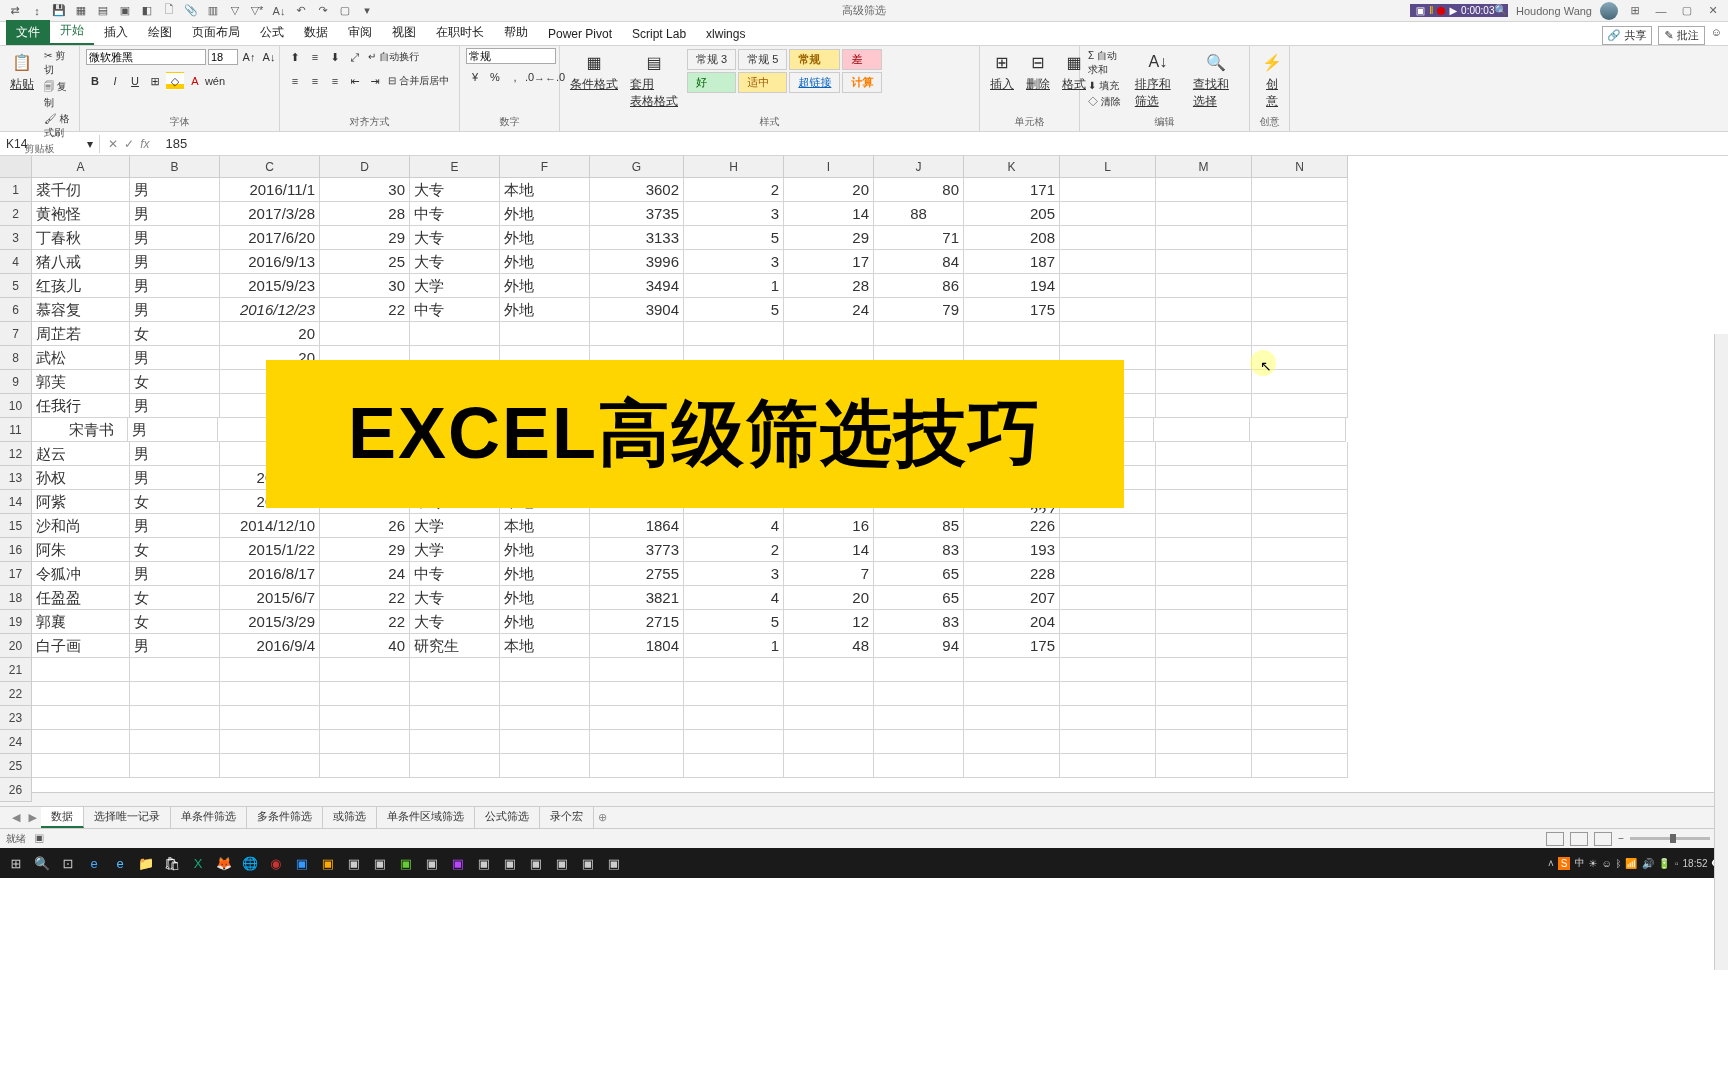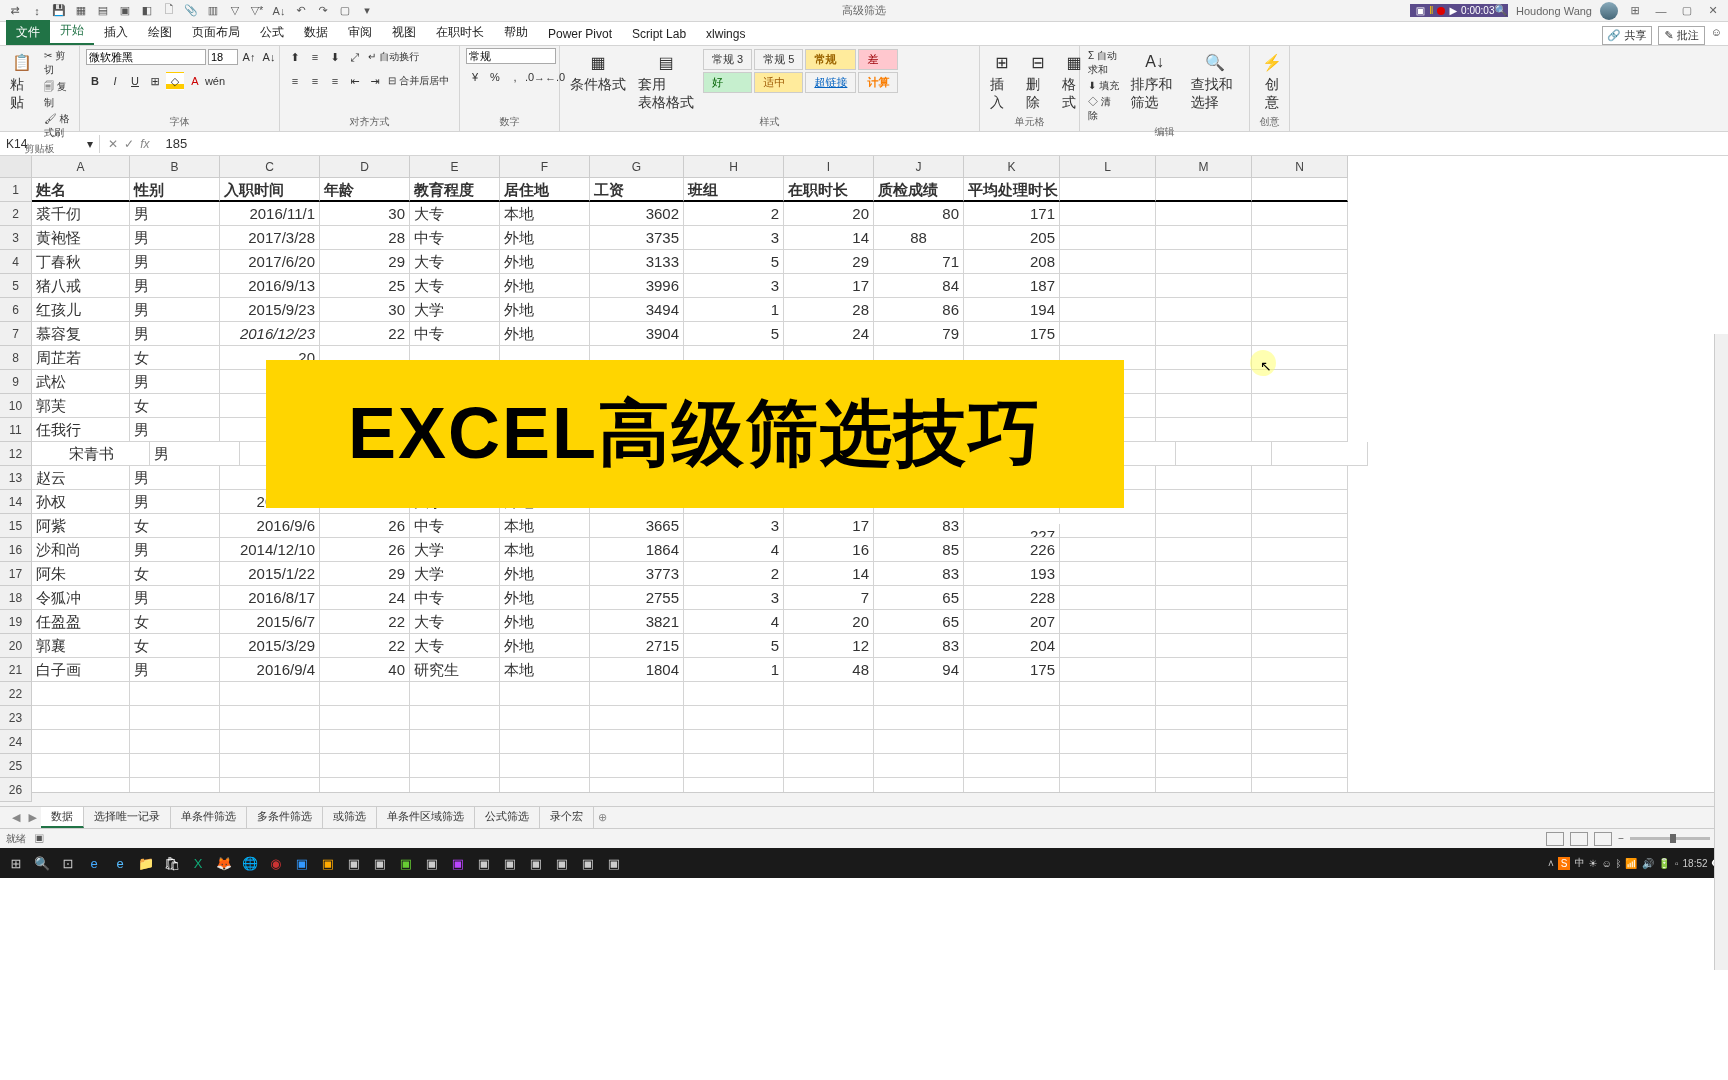--- a/index.html
+++ b/index.html
@@ -17,21 +17,21 @@
 .tab.file { background:#217346; color:#fff; }
 .tab.active { border-bottom:2px solid #217346; color:#217346; }
 .tab-right { position:absolute; right:6px; display:flex; gap:6px; font-size:11px; }
 .share-btn { border:1px solid #aaa; padding:1px 5px; }
 .ribbon { height:86px; background:#f3f3f3; border-bottom:1px solid #d4d4d4; display:flex; }
 .rib-group { border-right:1px solid #d4d4d4; padding:2px 6px; display:flex; flex-direction:column; justify-content:space-between; }
 .rib-body { flex:1; display:flex; align-items:flex-start; gap:4px; }
 .rib-label { font-size:10px; color:#666; text-align:center; padding-top:1px; }
 .big-btn { display:flex; flex-direction:column; align-items:center; gap:2px; padding:2px 4px; cursor:pointer; }
 .big-btn .ico { width:24px; height:24px; display:flex; align-items:center; justify-content:center; font-size:16px; }
-.big-btn .txt { font-size:14px; }
+.big-btn .txt { font-size:12px;text-decoration:underline; }
 .mini-item { font-size:10px; padding:1px 2px; cursor:pointer; color:#333; }
 .font-sel { border:1px solid #aaa; background:#fff; font-size:11px; padding:1px 2px; }
 .font-row { display:flex; gap:2px; align-items:center; margin-bottom:2px; }
 .fmt-btn { width:18px; height:18px; border:1px solid transparent; display:flex; align-items:center; justify-content:center; font-size:11px; cursor:pointer; }
 .style-cell { border:1px solid #ccc; padding:2px 8px; font-size:11px; margin:1px; cursor:pointer; }
 .namebox-row { height:24px; border-bottom:1px solid #d4d4d4; display:flex; align-items:center; background:#fff; }
 .namebox { width:100px; border-right:1px solid #d4d4d4; padding:2px 6px; font-size:12px; display:flex; align-items:center; justify-content:space-between; }
 .fx-icons { display:flex; gap:6px; padding:0 8px; color:#888; }
 .formula-bar { flex:1; padding:2px 8px; font-size:13px; }
 .grid-wrap { display:flex; height:636px; }
@@ -329,36 +329,20 @@
         <div class="col-h" style="width: 94px;">G</div>
         <div class="col-h" style="width: 100px;">H</div>
         <div class="col-h" style="width: 90px;">I</div>
         <div class="col-h" style="width: 90px;">J</div>
         <div class="col-h" style="width: 96px;">K</div>
         <div class="col-h" style="width: 96px;">L</div>
         <div class="col-h" style="width: 96px;">M</div>
         <div class="col-h" style="width: 96px;">N</div>
       </div>
     <div class="data-rows" id="data-rows">
-        <div class="drow hdr-row">
-          <div class="cell" style="width: 98px;">姓名</div>
-          <div class="cell" style="width: 90px;">性别</div>
-          <div class="cell" style="width: 100px;">入职时间</div>
-          <div class="cell" style="width: 90px;">年龄</div>
-          <div class="cell" style="width: 90px;">教育程度</div>
-          <div class="cell" style="width: 90px;">居住地</div>
-          <div class="cell" style="width: 94px;">工资</div>
-          <div class="cell" style="width: 100px;">班组</div>
-          <div class="cell" style="width: 90px;">在职时长</div>
-          <div class="cell" style="width: 90px;">质检成绩</div>
-          <div class="cell" style="width: 96px;">平均处理时长</div>
-          <div class="cell" style="width: 96px;"></div>
-          <div class="cell" style="width: 96px;"></div>
-          <div class="cell" style="width: 96px;"></div>
-        </div>
         <div class="drow">
           <div class="cell" style="width: 98px;">裘千仞</div>
           <div class="cell" style="width: 90px;">男</div>
           <div class="cell num" style="width: 100px;">2016/11/1</div>
           <div class="cell num" style="width: 90px;">30</div>
           <div class="cell" style="width: 90px;">大专</div>
           <div class="cell" style="width: 90px;">本地</div>
           <div class="cell num" style="width: 94px;">3602</div>
           <div class="cell num" style="width: 100px;">2</div>
           <div class="cell num" style="width: 90px;">20</div>
@@ -506,21 +490,21 @@
           <div class="cell num" style="width: 94px;"></div>
           <div class="cell num" style="width: 100px;"></div>
           <div class="cell num" style="width: 90px;"></div>
           <div class="cell num" style="width: 90px;"></div>
           <div class="cell num" style="width: 96px;"></div>
           <div class="cell" style="width: 96px;"></div>
           <div class="cell" style="width: 96px;"></div>
           <div class="cell" style="width: 96px;"></div>
         </div>
         <div class="drow">
-          <div class="cell" style="width: 118px; padding-left: 37px;">宋青书</div>
+          <div class="cell" style="width: 96px; padding-left: 37px;">宋青书</div>
           <div class="cell" style="width: 90px;">男</div>
           <div class="cell num" style="width: 100px;">20</div>
           <div class="cell num" style="width: 90px;"></div>
           <div class="cell" style="width: 90px;"></div>
           <div class="cell" style="width: 90px;"></div>
           <div class="cell num" style="width: 94px;"></div>
           <div class="cell num" style="width: 100px;"></div>
           <div class="cell num" style="width: 90px;"></div>
           <div class="cell num" style="width: 90px;"></div>
           <div class="cell num" style="width: 96px;"></div>

